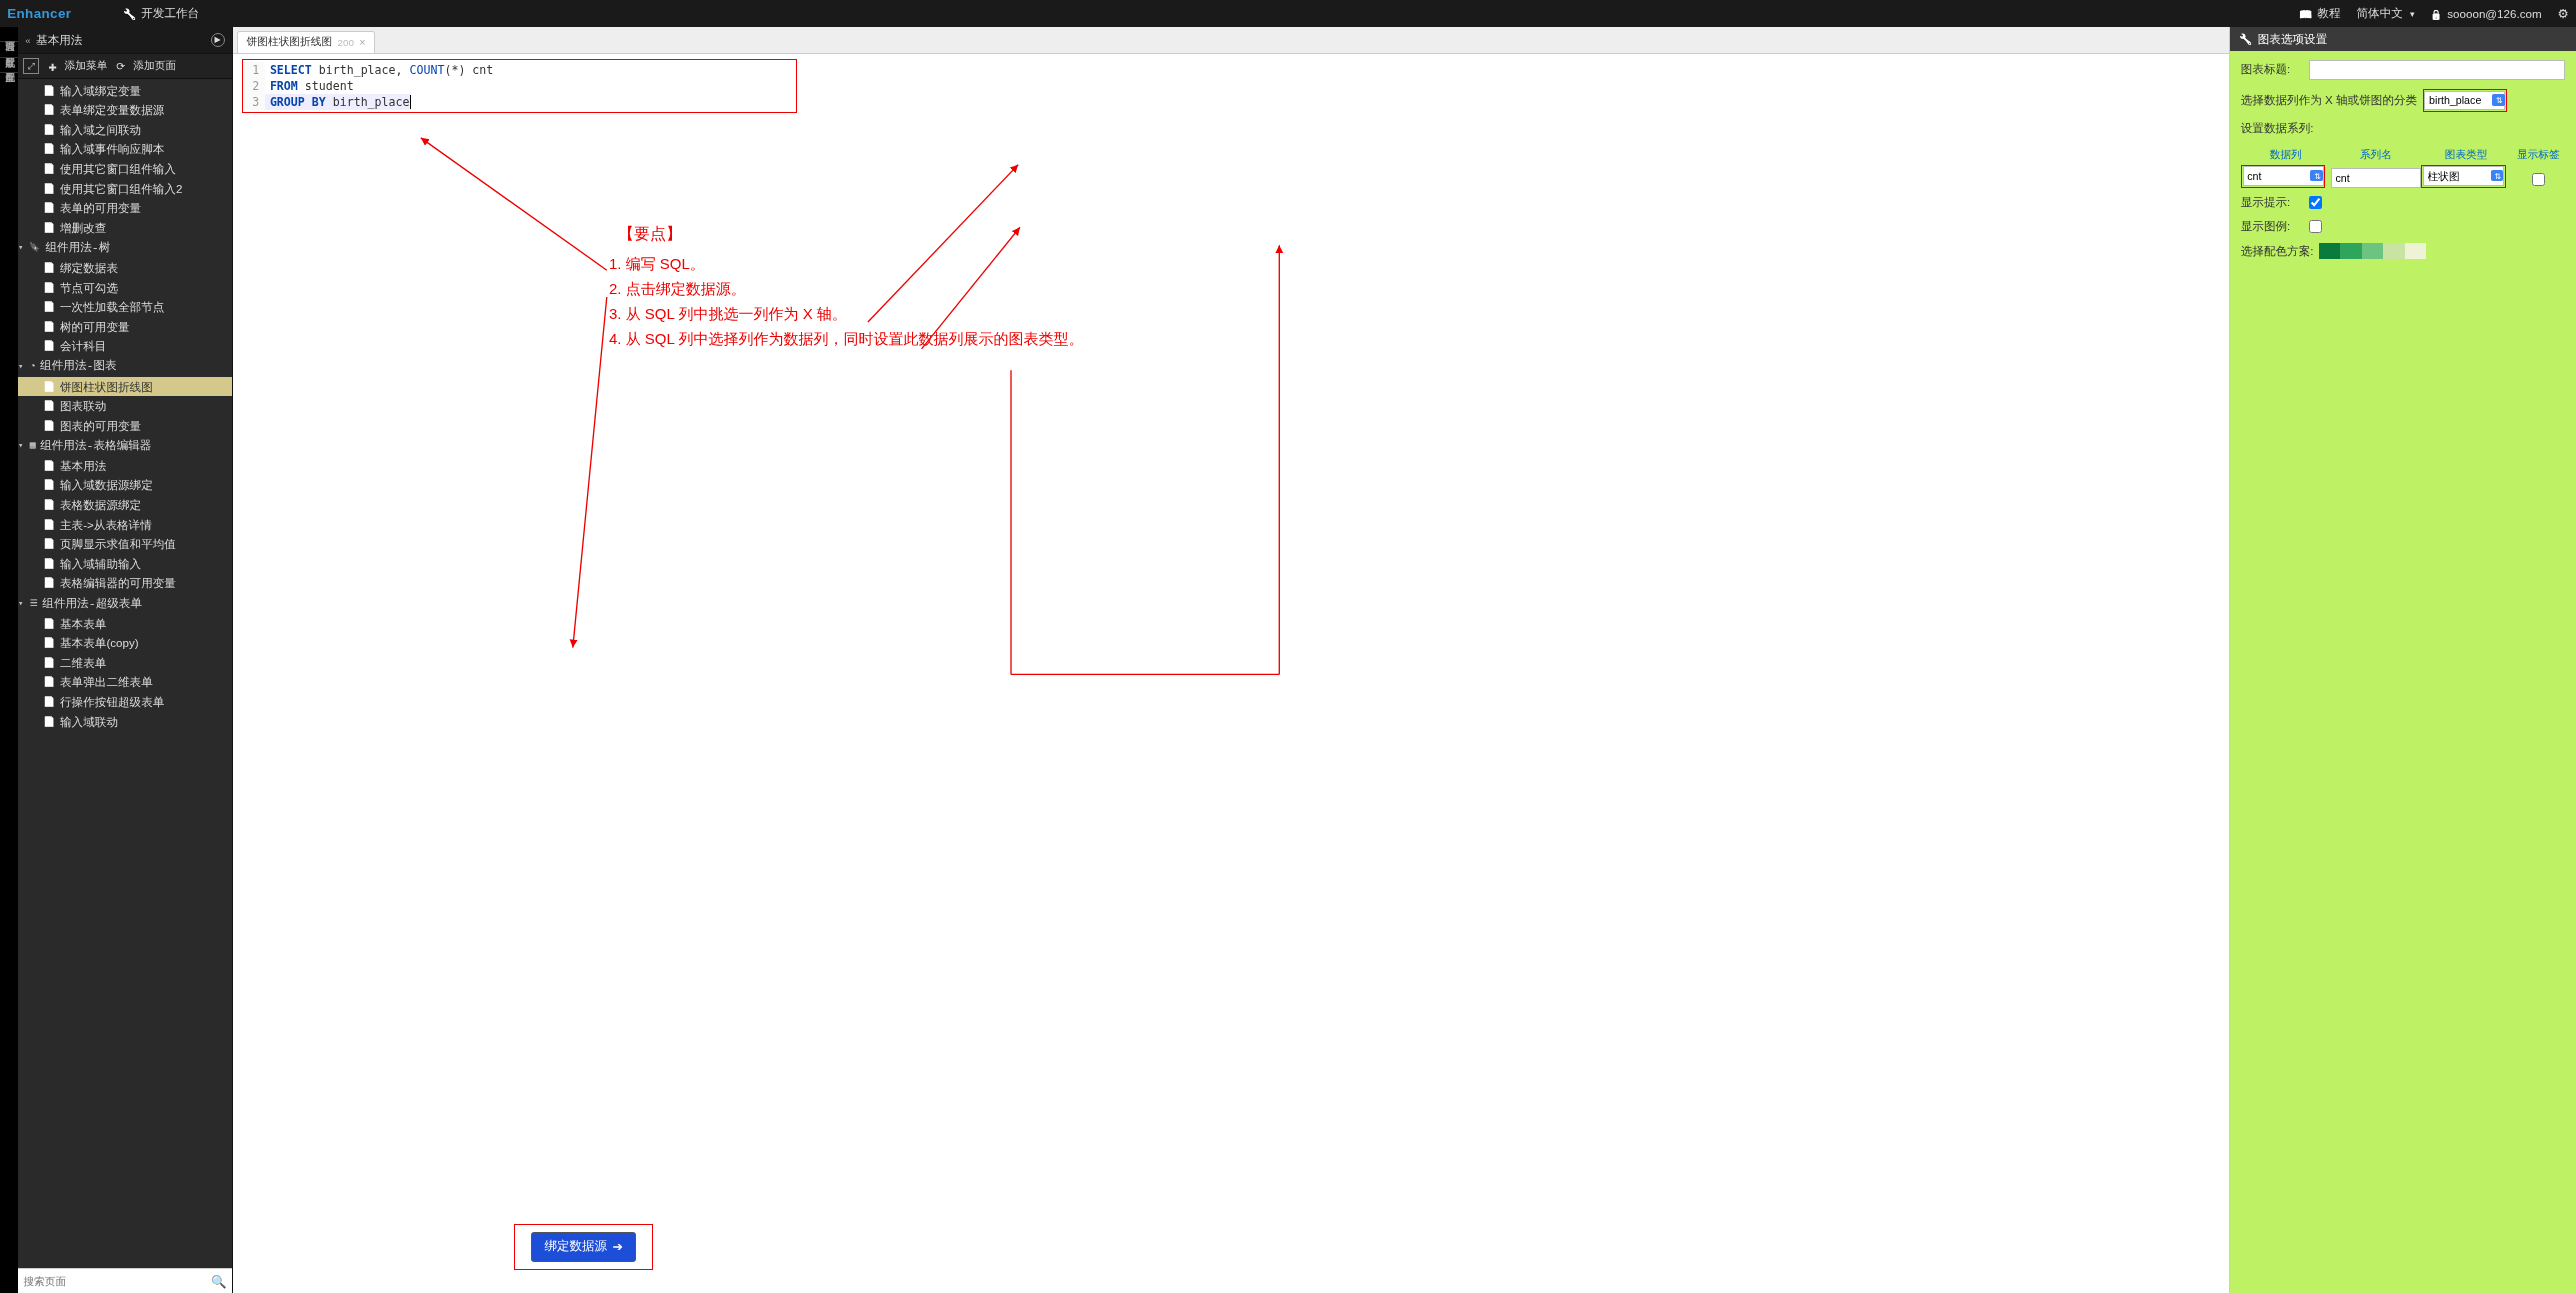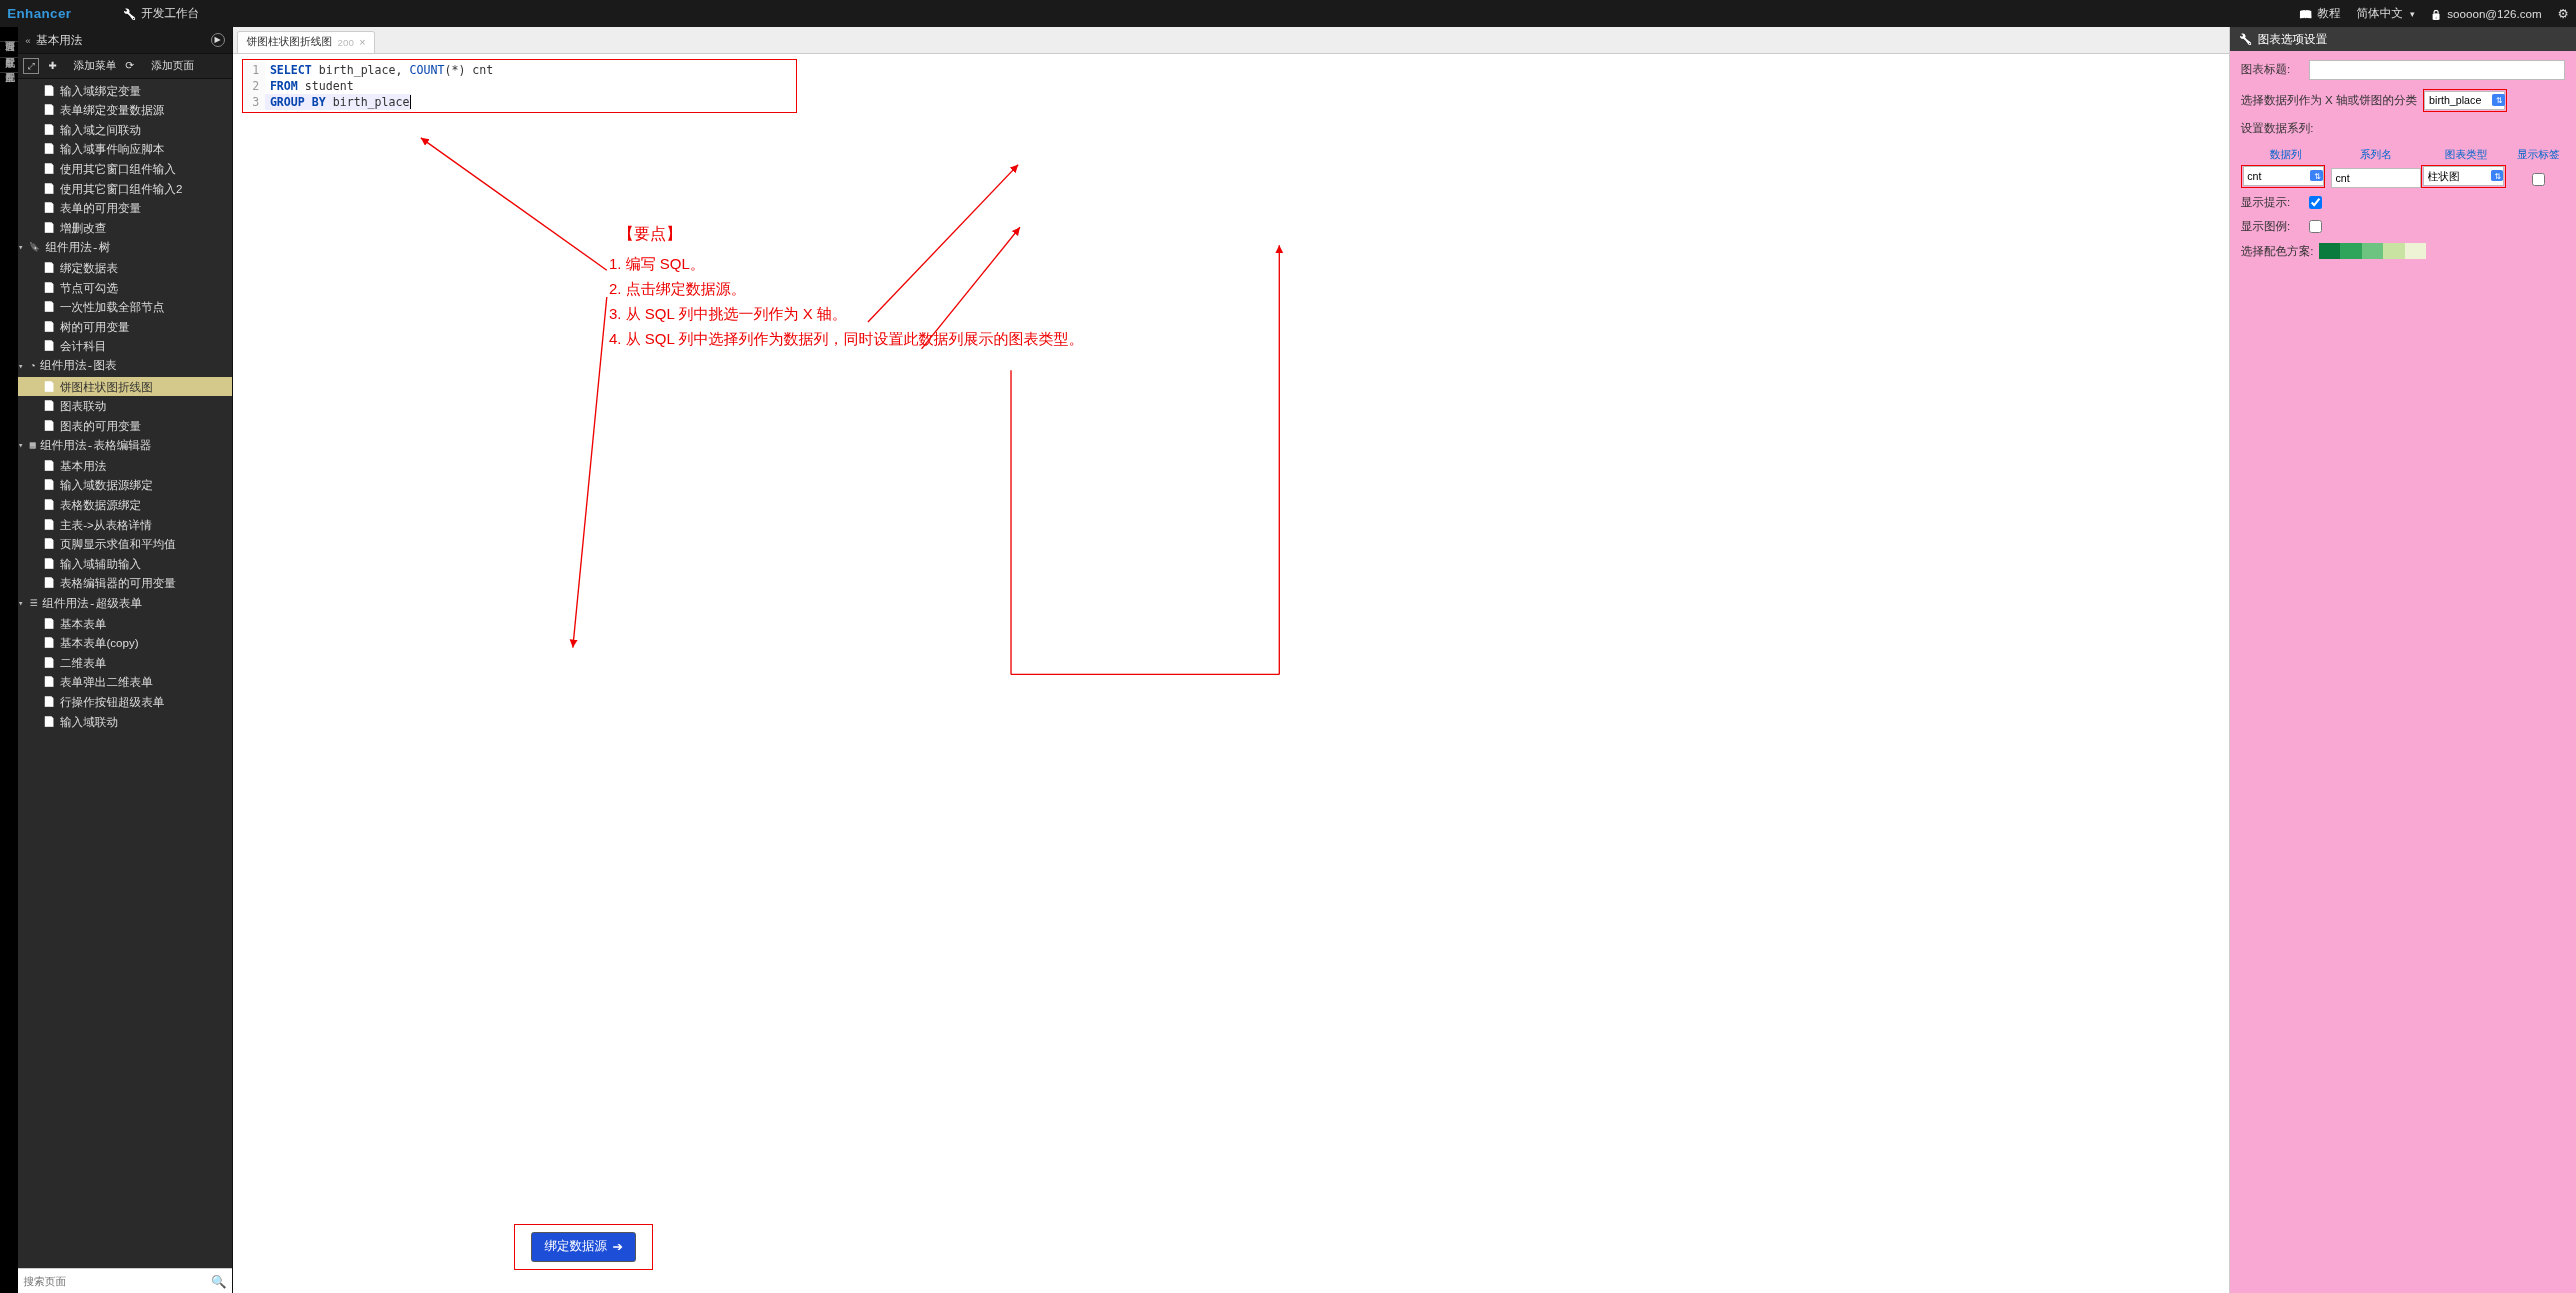--- a/index.html
+++ b/index.html
@@ -21,21 +21,21 @@
 .vtabs { width: 18px; background: #000; display: flex; flex-direction: column; }
 .vtab { writing-mode: vertical-rl; color: #aaa; font-size: 9.8px; padding: 7.2px 1.8px; cursor: pointer; border-bottom: 0.9px solid #333; }
 
 
 .sidebar { width: 215px; background: #2a2a2a; color: #ddd; display: flex; flex-direction: column; border-right: 0.9px solid #111; }
 .sidebar-header { background: #1a1a1a; height: 27px; display: flex; align-items: center; padding: 0 7.2px; font-size: 11.6px; border-bottom: 0.9px solid #111; }
 .sidebar-header .collapse { margin-left: auto; width: 14.3px; height: 14.3px; border-radius: 50%; border: 0.9px solid #888; display: flex; align-items: center; justify-content: center; font-size: 8px; cursor: pointer; }
 .sidebar-header .arrows { margin-right: 5.4px; font-size: 9.8px; color: #aaa; }
 .sidebar-toolbar { background: #222; height: 25px; display: flex; align-items: center; padding: 0 5.4px; gap: 9px; border-bottom: 0.9px solid #111; font-size: 10.7px; }
 .sidebar-toolbar .expand-btn { width: 16px; height: 16px; border: 0.9px solid #888; display: flex; align-items: center; justify-content: center; font-size: 9px; cursor: pointer; }
-.sidebar-toolbar .tool-link { display: flex; align-items: flex-start; gap: 17px; cursor: pointer; color: #ddd; }
+.sidebar-toolbar .tool-link { display: flex; align-items: flex-end; gap: 8px; cursor: pointer; color: #ddd; }
 .tree { flex: 1; overflow-y: auto; padding: 1.8px 0; }
 .tree-item { display: flex; align-items: center; gap: 4.5px; padding: 1.8px 5.4px 1.8px 25px; font-size: 11.6px; cursor: pointer; line-height: 16px; }
 .tree-item.group { padding-left: 0; font-weight: normal; font-family: Liberation Mono, monospace; }
 .tree-item.active { background: #d4c98a; color: #333; }
 .tree-icon { width: 12.5px; height: 12.5px; display: inline-flex; align-items: center; justify-content: center; font-size: 9.8px; color: #999; }
 .doc-icon::before { content: "📄"; font-size: 9.8px; filter: grayscale(1) brightness(1.3); }
 .folder-icon::before { content: "▸"; font-size: 9px; color: #bbb; margin-right: 1.8px; }
 .folder-open::before { content: "▾"; }
 .bookmark-icon::before { content: "🔖"; font-size: 9px; filter: grayscale(1); }
 .chart-icon::before { content: "◔"; font-size: 9.8px; }
@@ -70,21 +70,21 @@
 .bind-button-wrap { position: absolute; bottom: 23px; left: 281px; border: 1.8px solid #e00; padding: 7.2px 16px; }
 .bind-button { background: #1d4ed8; color: #fff; border: 0.9px solid #555; border-radius: 2.7px; padding: 5.4px 12.5px; font-size: 12.5px; display: flex; align-items: center; gap: 5.4px; cursor: pointer; }
 
 
 .bottom-bar { height: 25px; background: #f4f4f4; border-top: 0.9px solid #ccc; display: flex; align-items: center; padding: 0 9px; font-size: 10.7px; gap: 12.5px; color: #555; }
 .bottom-bar .sep { color: #bbb; }
 .bottom-bar .spacer { flex: 1; }
 .bottom-bar .save-group { display: flex; align-items: center; gap: 3.6px; cursor: pointer; color: #333; }
 
 
-.right-panel { width: 347px; border-left: 0.9px solid #ccc; display: flex; flex-direction: column; background: #f9a8d4; }
+.right-panel { width: 347px; border-left: 0.9px solid #ccc; display: flex; flex-direction: column; background: #bef264; }
 .panel-header { background: #3a3a3a; color: #fff; padding: 4.5px 9px; font-size: 11.6px; display: flex; align-items: center; gap: 5.4px; }
 .panel-body { padding: 9px 10.7px; font-size: 11.6px; }
 .form-row { display: flex; align-items: center; margin-bottom: 9px; gap: 5.4px; }
 .form-row label { min-width: 63px; color: #333; }
 .form-row input[type=text] { flex: 1; border: 0.9px solid #bbb; padding: 2.7px 4.5px; font-size: 10.7px; height: 19.7px; }
 .long-label { white-space: nowrap; }
 .select-wrap { position: relative; background: #fff; }
 .select-wrap select { border: 0.9px solid #bbb; padding: 1.8px 3.6px; font-size: 10.7px; height: 19.7px; background: #fff; appearance: none; padding-right: 16px; min-width: 81px; }
 .select-wrap::after { content: ""; position: absolute; right: 0.9px; top: 0.9px; bottom: 0.9px; width: 12.5px; background: #3b82f6; border-radius: 1.8px; pointer-events: none; }
 .select-wrap::before { content: "⇅"; position: absolute; right: 2.7px; top: 2.7px; color: #fff; font-size: 8px; z-index: 1; pointer-events: none; }

